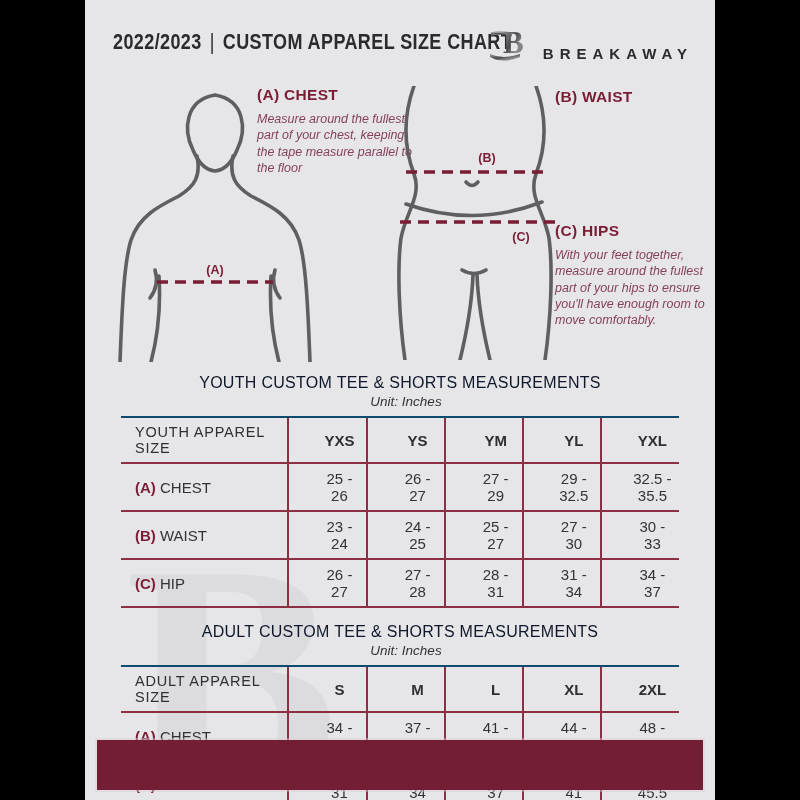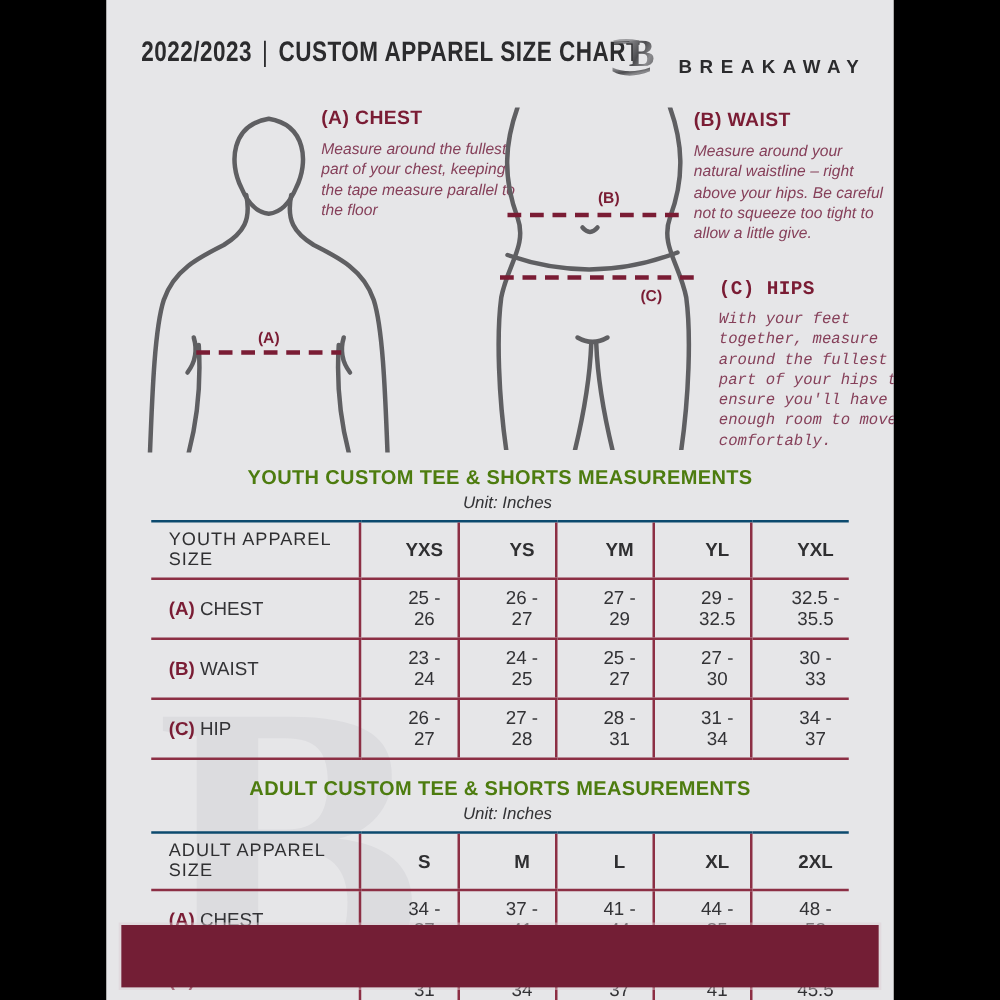--- a/index.html
+++ b/index.html
@@ -44,25 +44,25 @@
   .fig text{fill:#7a1c34;font-weight:bold;font-size:12.5px;font-family:"Liberation Sans",sans-serif;}
   .note{position:absolute;}
   .note h4{
     margin:0 0 7px 0;font-size:15.5px;font-weight:bold;color:#7a1c34;letter-spacing:.3px;
   }
   .note p{
     margin:0;font-style:italic;font-size:12.5px;line-height:1.3;color:#86405a;
   }
   .note-chest{left:172px;top:2px;width:156px;}
   .note-waist{left:470px;top:4px;width:152px;}
-  .note-hips{left:490px;top:138px;width:154px;font-family:Liberation Mono, monospace;}
+  .note-hips{left:470px;top:138px;width:154px;}
   
   .size-section{position:relative;z-index:1;text-align:center;}
   .section-title{
-    margin:0;font-size:16px;font-weight:bold;color:#4d7c0f;letter-spacing:.3px;
+    margin:0;font-size:16px;font-weight:normal;color:#0f172a;letter-spacing:.3px;
   }
   .unit{font-style:italic;font-size:13.5px;color:#333336;margin-top:2px;margin-left:12px;}
   .youth{margin-top:6px;}
   .adult{margin-top:15px;}
   table{
     width:558px;margin:7px auto 0 auto;border-collapse:collapse;table-layout:fixed;
   }
   col.c-label{width:30%;}
   col.c-size{width:14%;}
   th,td{
@@ -139,21 +139,20 @@
       <path d="M83 189 C82 215 77 245 70 274"></path>
       <path d="M87 189 C88 215 93 245 100 274"></path>
       <line class="dash" x1="16" y1="86" x2="154" y2="86"></line>
       <line class="dash" x1="10" y1="136" x2="165" y2="136"></line>
       <text x="97" y="76" text-anchor="middle">(B)</text>
       <text x="131" y="155" text-anchor="middle">(C)</text>
     </svg>
 
     <div class="note note-waist">
       <h4>(B) WAIST</h4>
-      <p>Measure around your natural waistline – right above your hips. Be careful not to squeeze too tight to allow a little give.</p>
     </div>
 
     <div class="note note-hips">
       <h4>(C) HIPS</h4>
       <p>With your feet together, measure around the fullest part of your hips to ensure you'll have enough room to move comfortably.</p>
     </div>
   </div>
 
   <div class="size-section youth">
     <h3 class="section-title">YOUTH CUSTOM TEE &amp; SHORTS MEASUREMENTS</h3>

